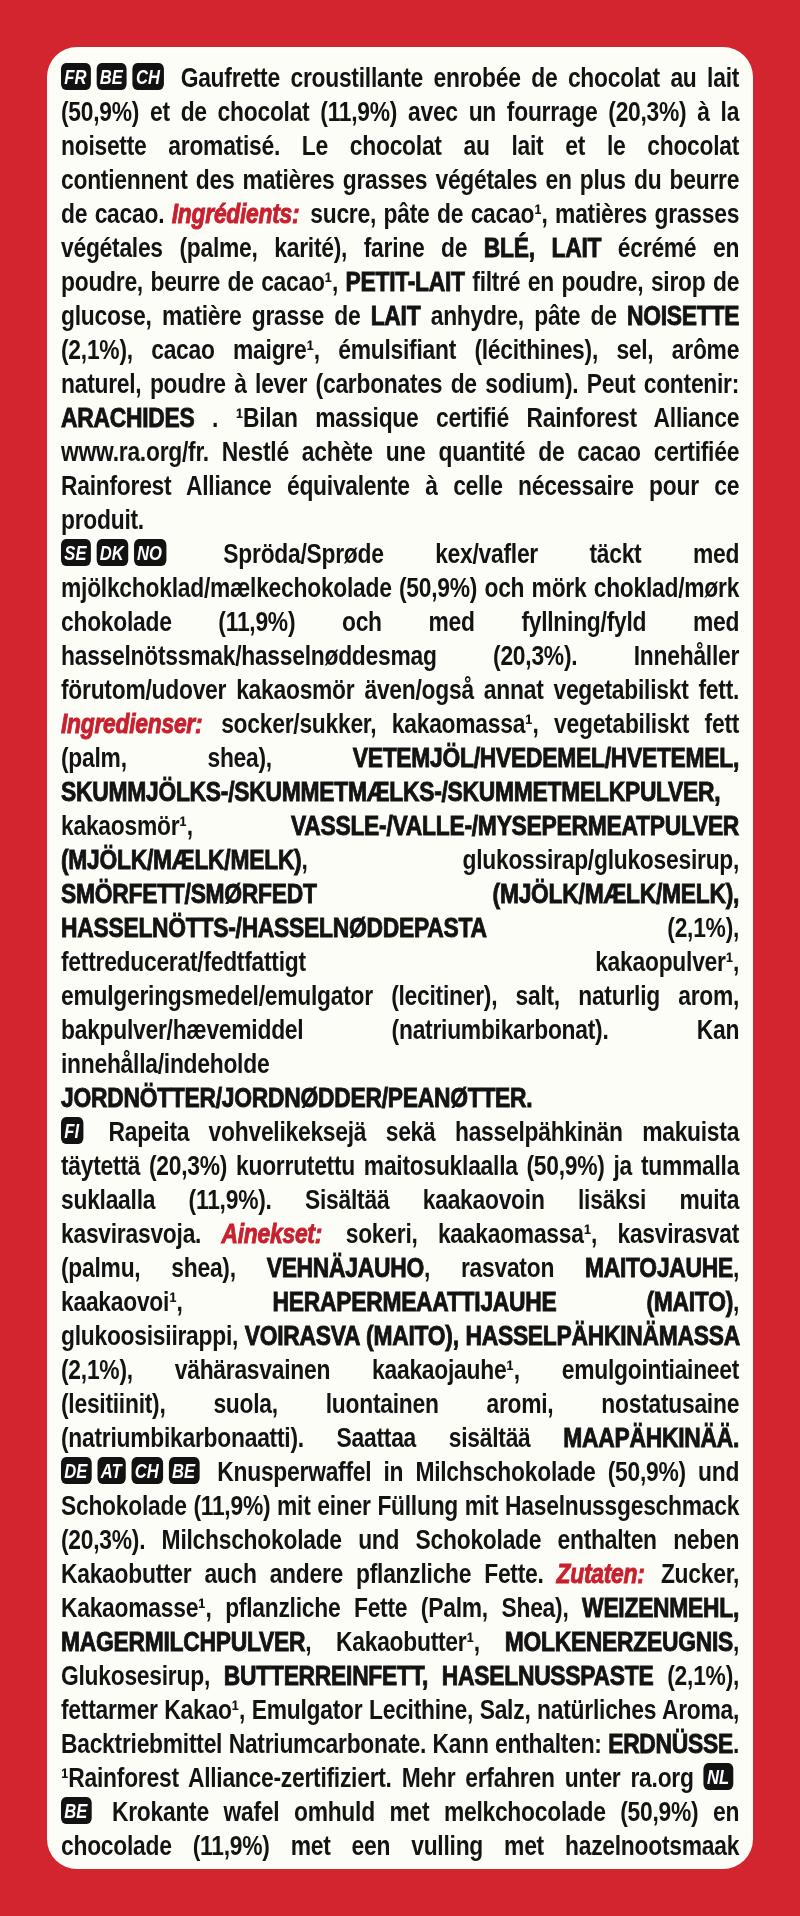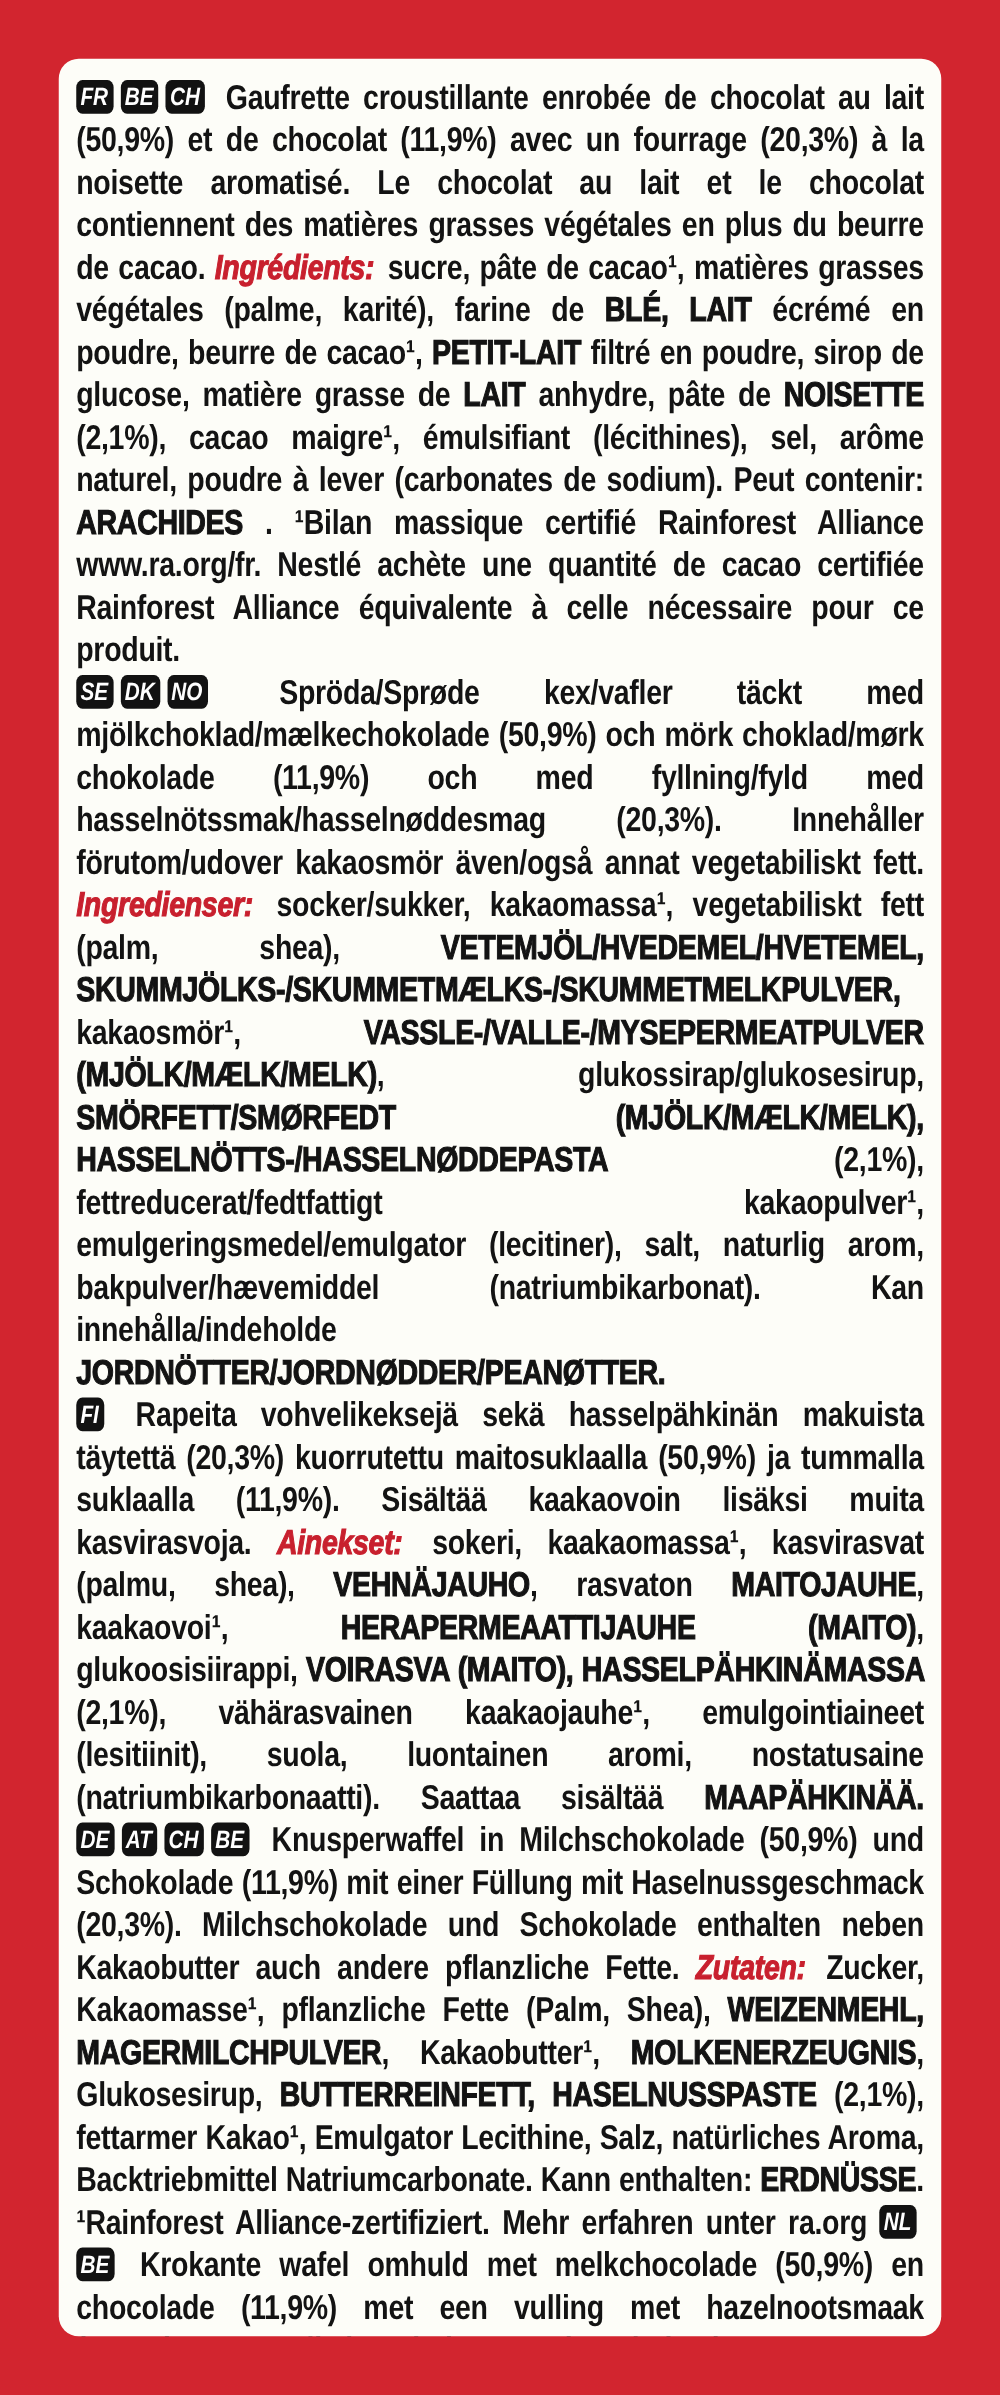--- a/index.html
+++ b/index.html
@@ -3,21 +3,21 @@
 <meta charset="utf-8">
 <style>
   html,body{margin:0;padding:0;}
   body{
     width:800px;height:1916px;position:relative;
     background:#d2252f;
     font-family:"Liberation Sans","DejaVu Sans",sans-serif;
   }
   .card{
     position:absolute;left:47px;top:47px;width:706px;height:1822px;
-    background:#fdfdf8;border-radius:16px;box-sizing:border-box;
+    background:#fdfdf8;border-radius:30px;box-sizing:border-box;
     padding:14px 14px 0 14px;overflow:hidden;
   }
   .scale{
     width:817px;transform:scaleX(0.83);transform-origin:top left;
   }
   p.section{
     margin:0;text-align:justify;color:#131313;
     font-size:27.5px;line-height:34px;font-weight:700;
     letter-spacing:-0.3px;
   }

